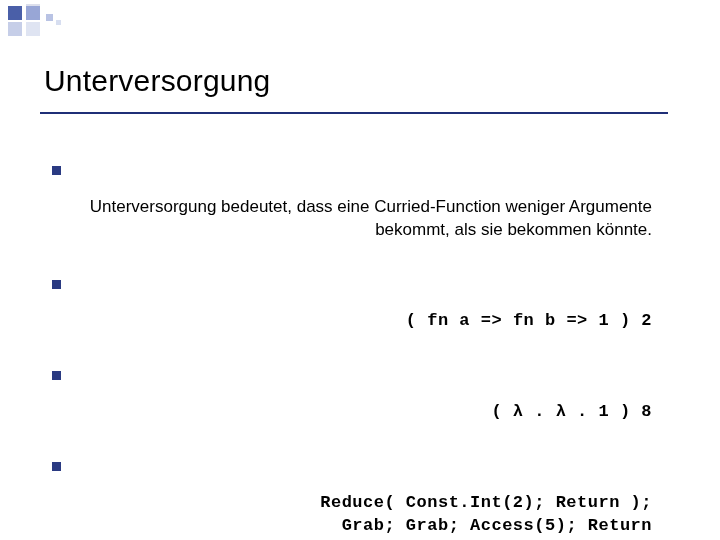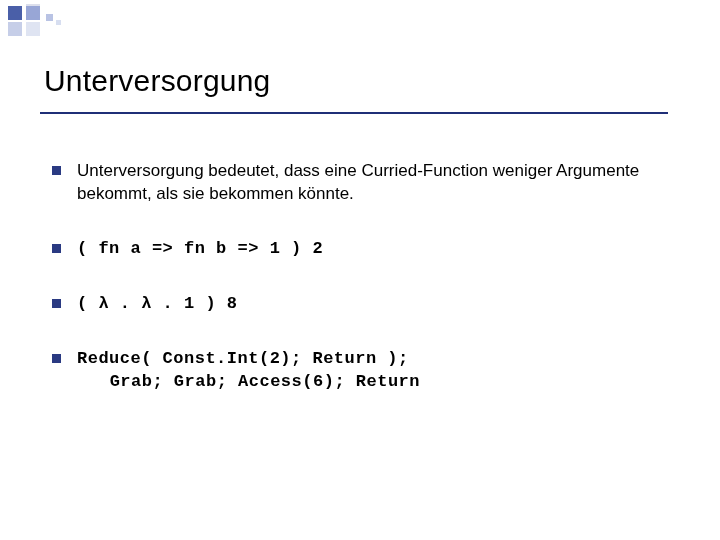--- a/index.html
+++ b/index.html
@@ -10,20 +10,21 @@
     background: #ffffff;
     font-family: Arial, Helvetica, sans-serif;
     color: #000;
     overflow: hidden;
   }
   .slide {
     position: relative;
     width: 692px;
     height: 540px;
     box-sizing: border-box;
+    text-align: right;
   }
   .corner-art {
     position: absolute;
     top: 0;
     left: 0;
     width: 90px;
     height: 36px;
     z-index: 1;
   }
   .corner-art .sq {
@@ -69,20 +70,21 @@
   .bullet-sq {
     flex: 0 0 auto;
     width: 9px;
     height: 9px;
     background: #2a3a82;
     margin-top: 6px;
     margin-right: 16px;
   }
   .item-text {
     flex: 1 1 auto;
+    margin-top: 36px;
   }
   .mono {
     font-family: Liberation Mono, monospace;
     font-size: 17px;
     font-weight: bold;
     letter-spacing: 0.5px;
   }
   .mono .ind {
     display: block;
     padding-left: 3.2ch;
@@ -120,19 +122,19 @@
 
     <div class="item">
       <div class="bullet-sq"></div>
       <div class="item-text mono">( λ . λ . 1 ) 8</div>
     </div>
 
     <div class="item">
       <div class="bullet-sq"></div>
       <div class="item-text mono">
         <span>Reduce( Const.Int(2); Return );</span>
-        <span class="ind">Grab; Grab; Access(6); Return</span>
+        <span class="ind">Grab; Grab; Access(5); Return</span>
       </div>
     </div>
 
   </div>
 
 </div>
 
 </body></html>

